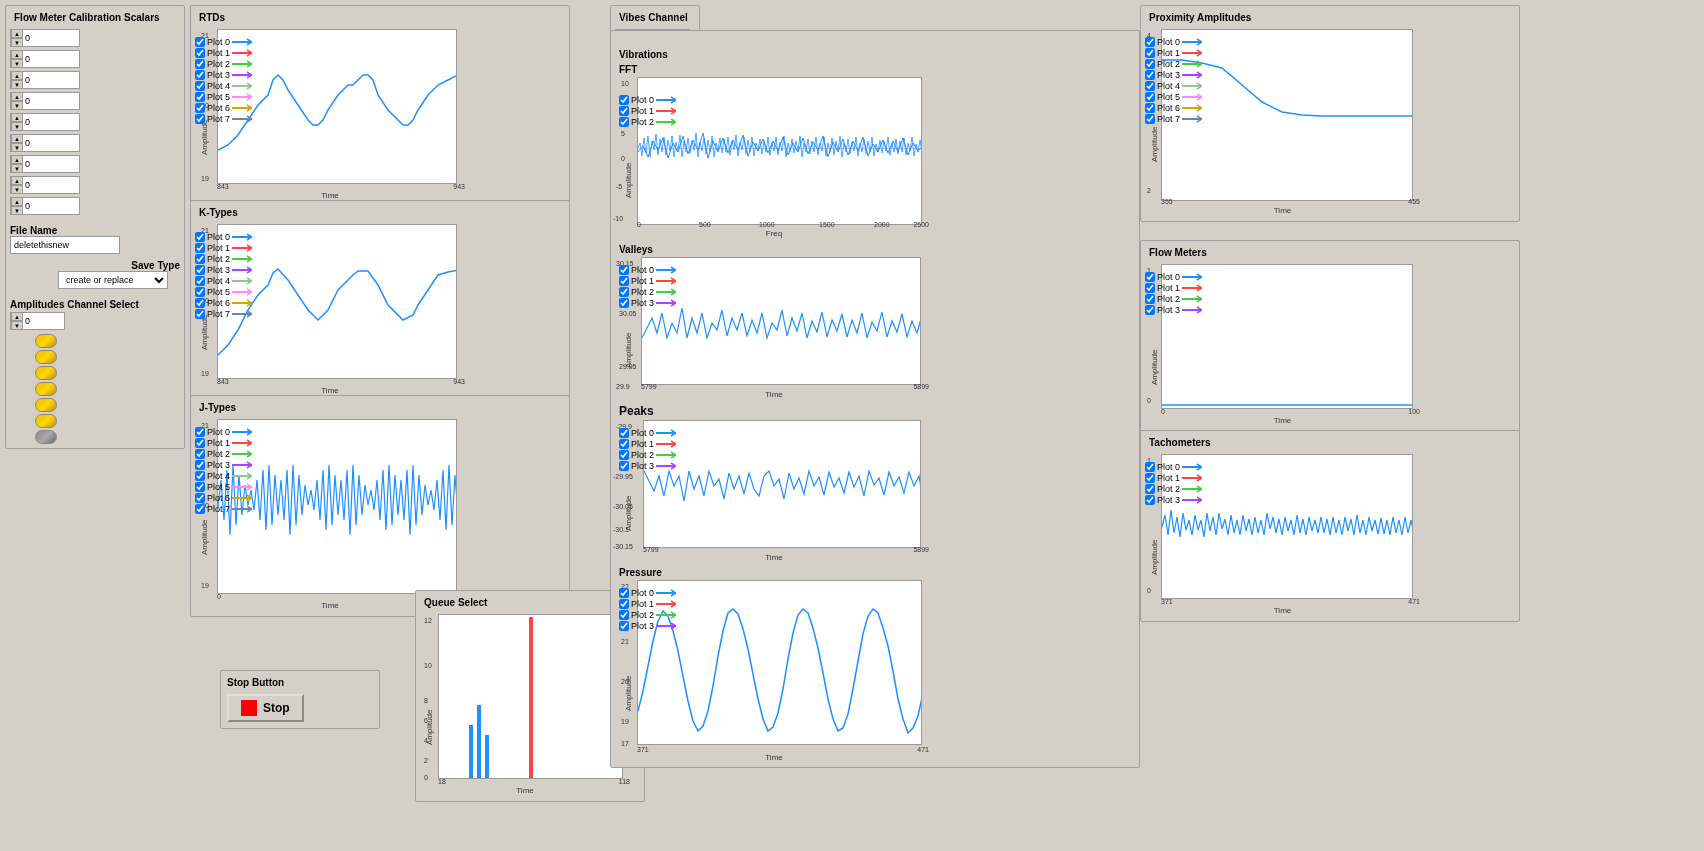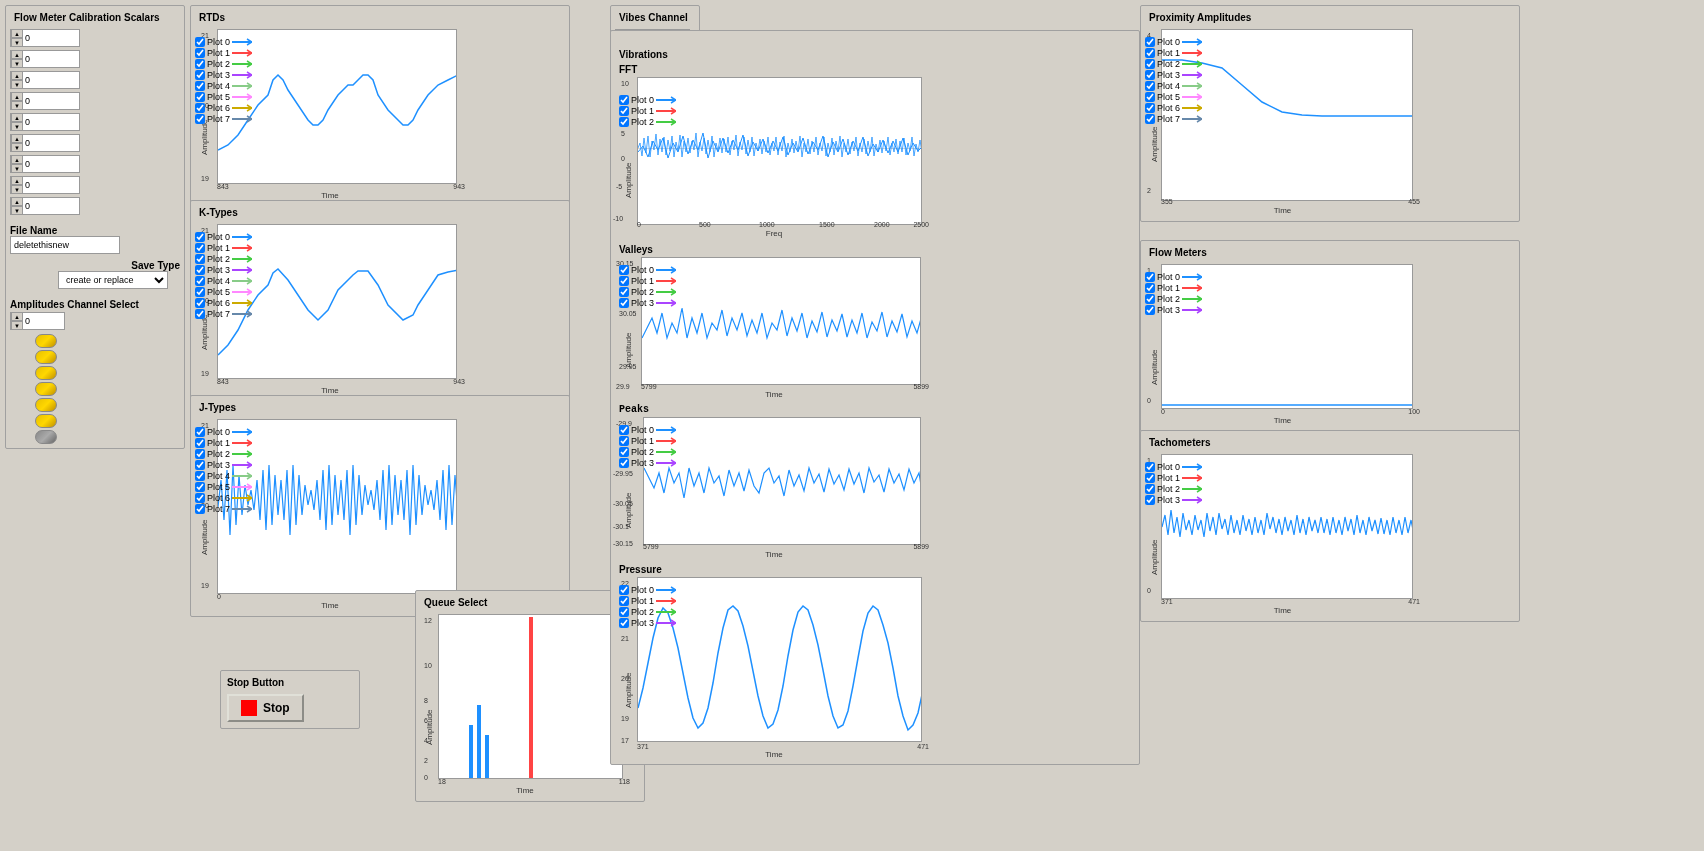--- a/index.html
+++ b/index.html
@@ -258,21 +258,21 @@
       <div style="display:flex; align-items:center; gap:3px;">
         <span class="led-indicator"></span>
       </div>
       <div style="display:flex; align-items:center; gap:3px;">
         <span class="led-indicator led-off"></span>
       </div>
     </div>
   </div>
 </div>
 
-<div class="panel" style="left:220px;top:670px;width:140px;padding:6px;">
+<div class="panel" style="left:220px;top:670px;width:160px;padding:6px;">
   <div style="font-size:10px; font-weight:bold; margin-bottom:6px;">Stop Button</div>
   <button class="stop-btn">
     <span class="stop-icon"></span>
     <span>Stop</span>
   </button>
 </div>
 
 <div class="panel" style="left:190px;top:5px;width:380px;padding:4px;">
   <div class="panel-title">RTDs</div>
   <div style="display:flex; gap:4px; margin-top:2px;">
@@ -690,21 +690,21 @@
             <svg width="20" height="10">
               <polyline points="0,5 20,5" stroke="#AA44FF" stroke-width="2"></polyline>
               <polyline points="15,2 20,5 15,8" stroke="#AA44FF" stroke-width="1.5" fill="none"></polyline>
             </svg>
           </label>
       </div>
     </div>
   </div>
 
   <div style="margin-top:4px; margin-left:4px;">
-    <div style="font-size:10px; font-weight:bold;font-family:Liberation Mono, monospace;">Peaks</div>
+    <div style="font-size:12px; font-weight:bold;">Peaks</div>
     <div style="display:flex; gap:4px;">
       <div style="position:relative; width:310px; height:145px;">
         <div style="position:absolute; left:-8px; top:50%; transform:rotate(-90deg) translateX(-50%); font-size:8px; white-space:nowrap; color:#333;">Amplitude</div>
         <div style="position:absolute; left:-3px; top:5px; font-size:7px; color:#333;">-29.9</div>
         <div style="position:absolute; left:-6px; top:55px; font-size:7px; color:#333;">-29.95</div>
         <div style="position:absolute; left:-6px; top:85px; font-size:7px; color:#333;">-30.05</div>
         <div style="position:absolute; left:-6px; top:108px; font-size:7px; color:#333;">-30.1</div>
         <div style="position:absolute; left:-6px; top:125px; font-size:7px; color:#333;">-30.15</div>
         <div class="chart-area" style="position:absolute; left:24px; top:2px; width:278px; height:128px;">
           <svg width="278" height="128" viewBox="0 0 278 128">

